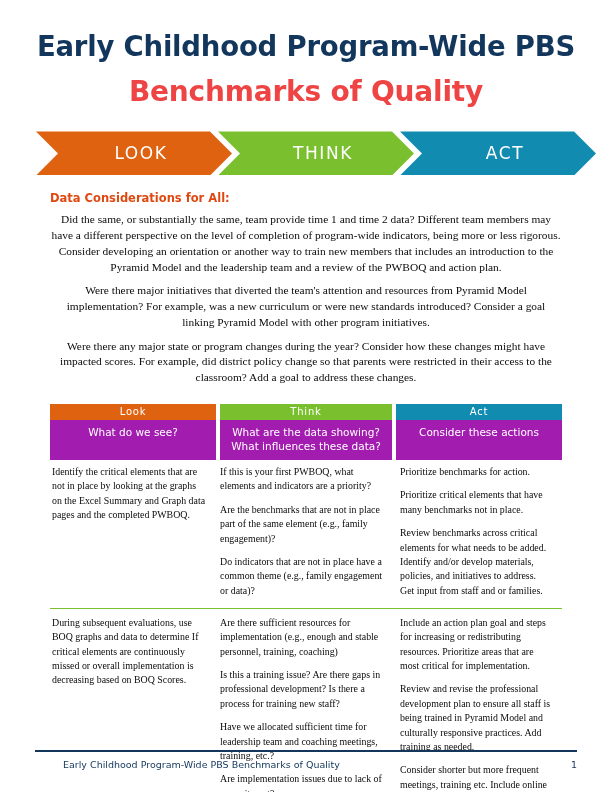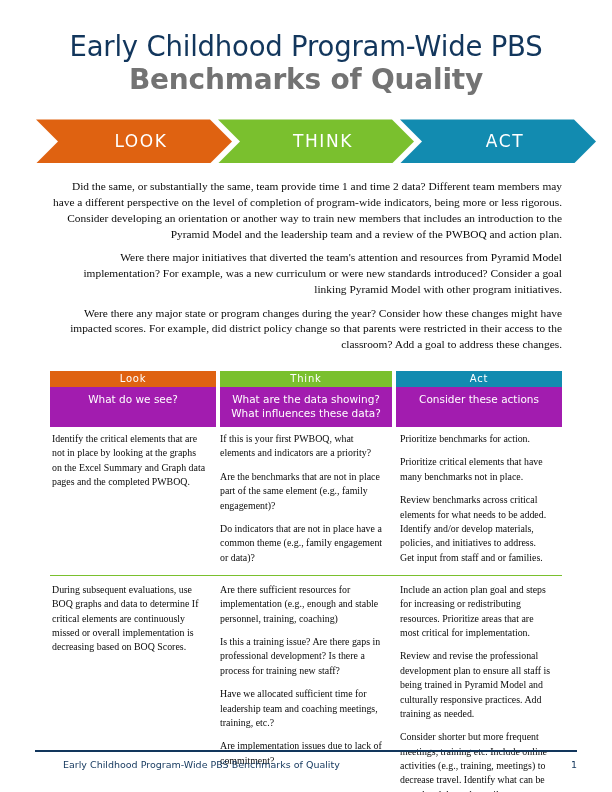--- a/index.html
+++ b/index.html
@@ -24,33 +24,33 @@
   }
 
   
   .title-block {
     text-align: center;
     padding-top: 30px;
   }
   .title-line1 {
     font-family: "DejaVu Sans", sans-serif;
     font-size: 27.5px;
-    font-weight: 400;
+    font-weight: 700;
     color: #12365c;
     letter-spacing: -0.2px;
     line-height: 1.18;
   }
   .title-line2 {
     font-family: "DejaVu Sans", sans-serif;
     font-size: 28px;
     font-weight: 700;
-    color: #737373;
+    color: #ef4444;
     letter-spacing: -0.2px;
     line-height: 1.25;
-    margin-top: 0;
+    margin-top: 12px;
   }
 
   
   .chevron-band {
     position: relative;
     margin: 22px auto 0 auto;
     width: 540px;
     height: 44px;
   }
   .chev {
@@ -103,21 +103,21 @@
     color: #df4911;
     margin: 0 0 7px 0;
     letter-spacing: 0px;
   }
   .prose p {
     margin: 0 0 8px 0;
     font-family: "Liberation Serif", serif;
     font-size: 11.4px;
     line-height: 1.38;
     color: #0a0a0a;
-    text-align: right;
+    text-align: center;
   }
 
   
   .bq-table {
     width: 512px;
     margin: 18px auto 0 auto;
     border-collapse: collapse;
     table-layout: fixed;
   }
   .bq-table col.c1 { width: 168px; }
@@ -205,20 +205,21 @@
     </div>
     <div class="chev chev-think">
       <span class="chev-label">THINK</span>
     </div>
     <div class="chev chev-act">
       <span class="chev-label">ACT</span>
     </div>
   </div>
 
   <div class="content">
+    <div class="section-heading">Data Considerations for All:</div>
     <div class="prose">
       <p>Did the same, or substantially the same, team provide time 1 and time 2 data? Different team members may have a different perspective on the level of completion of program-wide indicators, being more or less rigorous. Consider developing an orientation or another way to train new members that includes an introduction to the Pyramid Model and the leadership team and a review of the PWBOQ and action plan.</p>
       <p>Were there major initiatives that diverted the team's attention and resources from Pyramid Model implementation? For example, was a new curriculum or were new standards introduced? Consider a goal linking Pyramid Model with other program initiatives.</p>
       <p>Were there any major state or program changes during the year? Consider how these changes might have impacted scores. For example, did district policy change so that parents were restricted in their access to the classroom? Add a goal to address these changes.</p>
     </div>
   </div>
 
   <table class="bq-table">
     <colgroup>
       <col class="c1">

